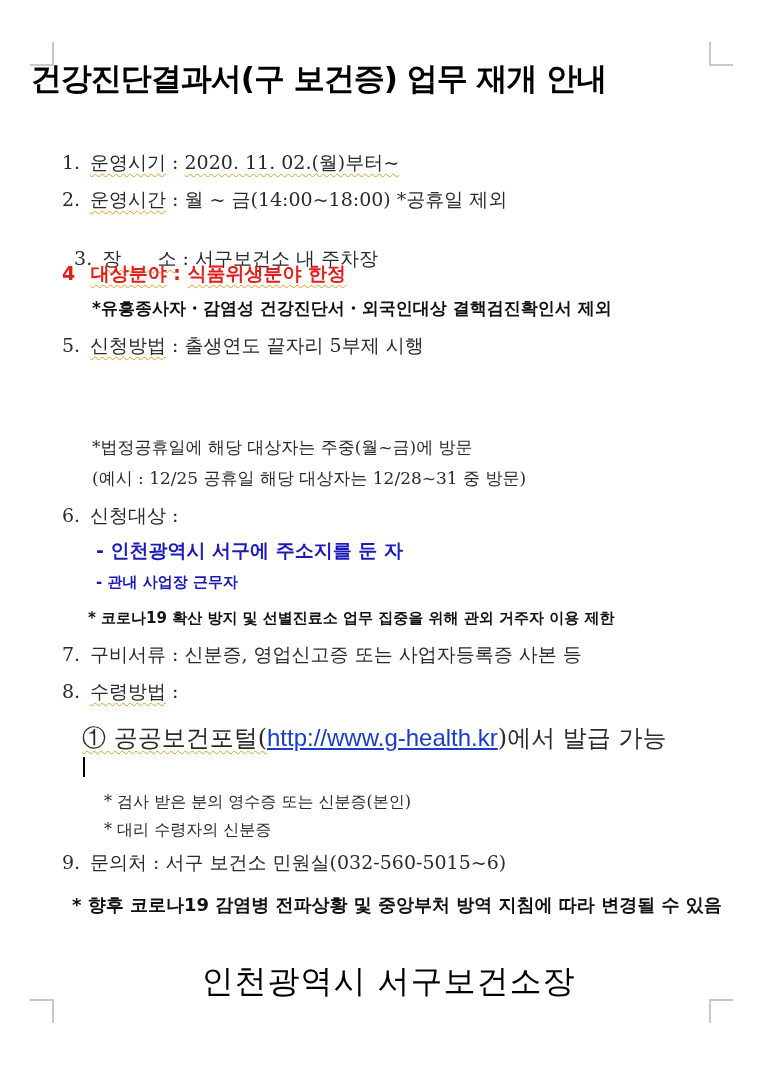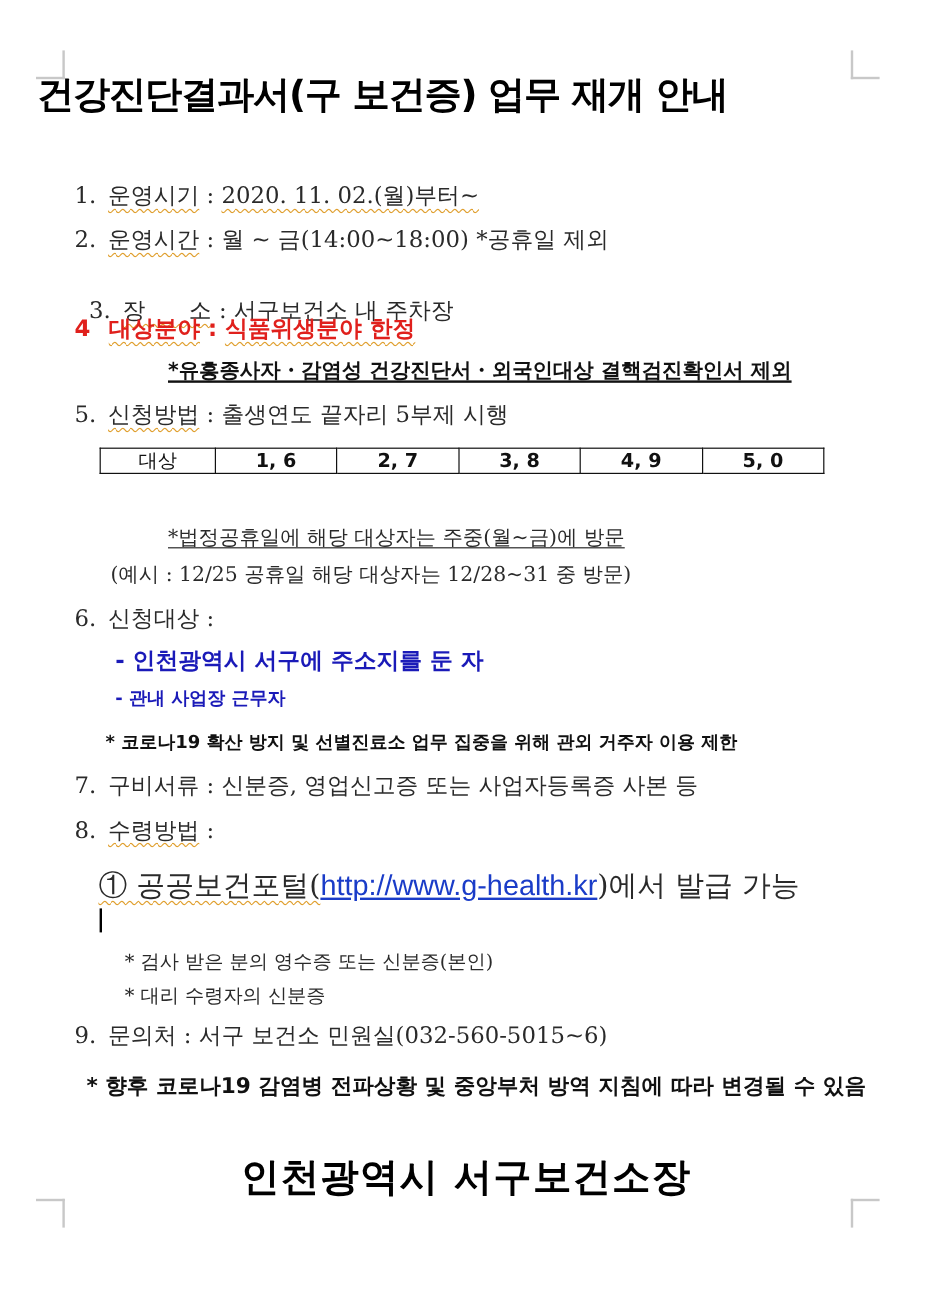--- a/index.html
+++ b/index.html
@@ -18,35 +18,35 @@
     position: absolute; left: 0; width: 637px; top: 58px; text-align: center;
     font-family: "DejaVu Sans", sans-serif; font-weight: bold; font-size: 31px; color: #000;
     letter-spacing: -1px;
   }
   .line { position: absolute; left: 62px; font-size: 19px; white-space: nowrap; color: #2a2a2a; }
   .num { display: inline-block; min-width: 22px; }
   .squig { text-decoration: underline wavy #e0a030; text-decoration-thickness: 1px; text-underline-offset: 4px; }
   .red { color: #e0201c; font-weight: bold; font-family: "DejaVu Sans", sans-serif; }
   .bold-sans { font-family: "DejaVu Sans", sans-serif; font-weight: bold; color: #111; }
   .blue { color: #1a1ab8; font-weight: bold; font-family: "DejaVu Sans", sans-serif; }
-  .u { text-decoration: underline; text-decoration-thickness: 2px; text-underline-offset: 3px; margin-left: 48px; }
+  .u { text-decoration-thickness: 2px; text-underline-offset: 3px; }
   .link { color: #1a3cc8; text-decoration: underline; font-family: "Liberation Sans", sans-serif; }
 
   table.sched {
     position: absolute; left: 83px; top: 373px; width: 604px; border-collapse: collapse;
     font-family: "DejaVu Sans", sans-serif; font-size: 16px; text-align: center;
   }
   table.sched td { border: 1.5px solid #111; height: 20px; padding: 0; line-height: 20px; }
   table.sched tr.hd td { font-weight: bold; color: #000; }
   table.sched tr.bd td { font-weight: bold; color: #111; }
   table.sched tr.bd td:first-child { font-weight: normal; }
 
   .footer {
     position: absolute; left: 0; width: 777px; top: 960px; text-align: center;
-    font-family: "DejaVu Sans", sans-serif; font-weight: bold; font-size: 32px; color: #000;
+    font-family: "DejaVu Sans", sans-serif; font-weight: normal; font-size: 32px; color: #000;
     letter-spacing: 1px;
   }
 </style>
 </head>
 <body>
 
 <div class="corner c-tl"></div>
 <div class="corner c-tr"></div>
 <div class="corner c-bl"></div>
 <div class="corner c-br"></div>
@@ -73,28 +73,20 @@
 </div>
 <div class="line bold-sans u" style="top:297px; left:92px; font-size:17px">*유흥종사자・감염성 건강진단서・외국인대상 결핵검진확인서 제외</div>
 
 <div class="line" style="top:333px">
   <span class="num">5.</span>
   <span class="squig">신청방법</span><span> : </span><span>출생연도 끝자리 5부제 시행</span>
 </div>
 
 <table class="sched">
   <tbody>
-  <tr class="bd">
-    <td>대상</td>
-    <td>1, 6</td>
-    <td>2, 7</td>
-    <td>3, 8</td>
-    <td>4, 9</td>
-    <td>5, 0</td>
-  </tr>
 </tbody>
   </table>
 
 <div class="line u" style="top:436px; left:92px; font-size:17px; text-decoration-thickness:1px">*법정공휴일에 해당 대상자는 주중(월~금)에 방문</div>
 <div class="line" style="top:467px; left:92px; font-size:17px">(예시 : 12/25 공휴일 해당 대상자는 12/28~31 중 방문)</div>
 
 <div class="line" style="top:503px">
   <span class="num">6.</span>
   <span>신청대상</span><span> :</span>
 </div>

